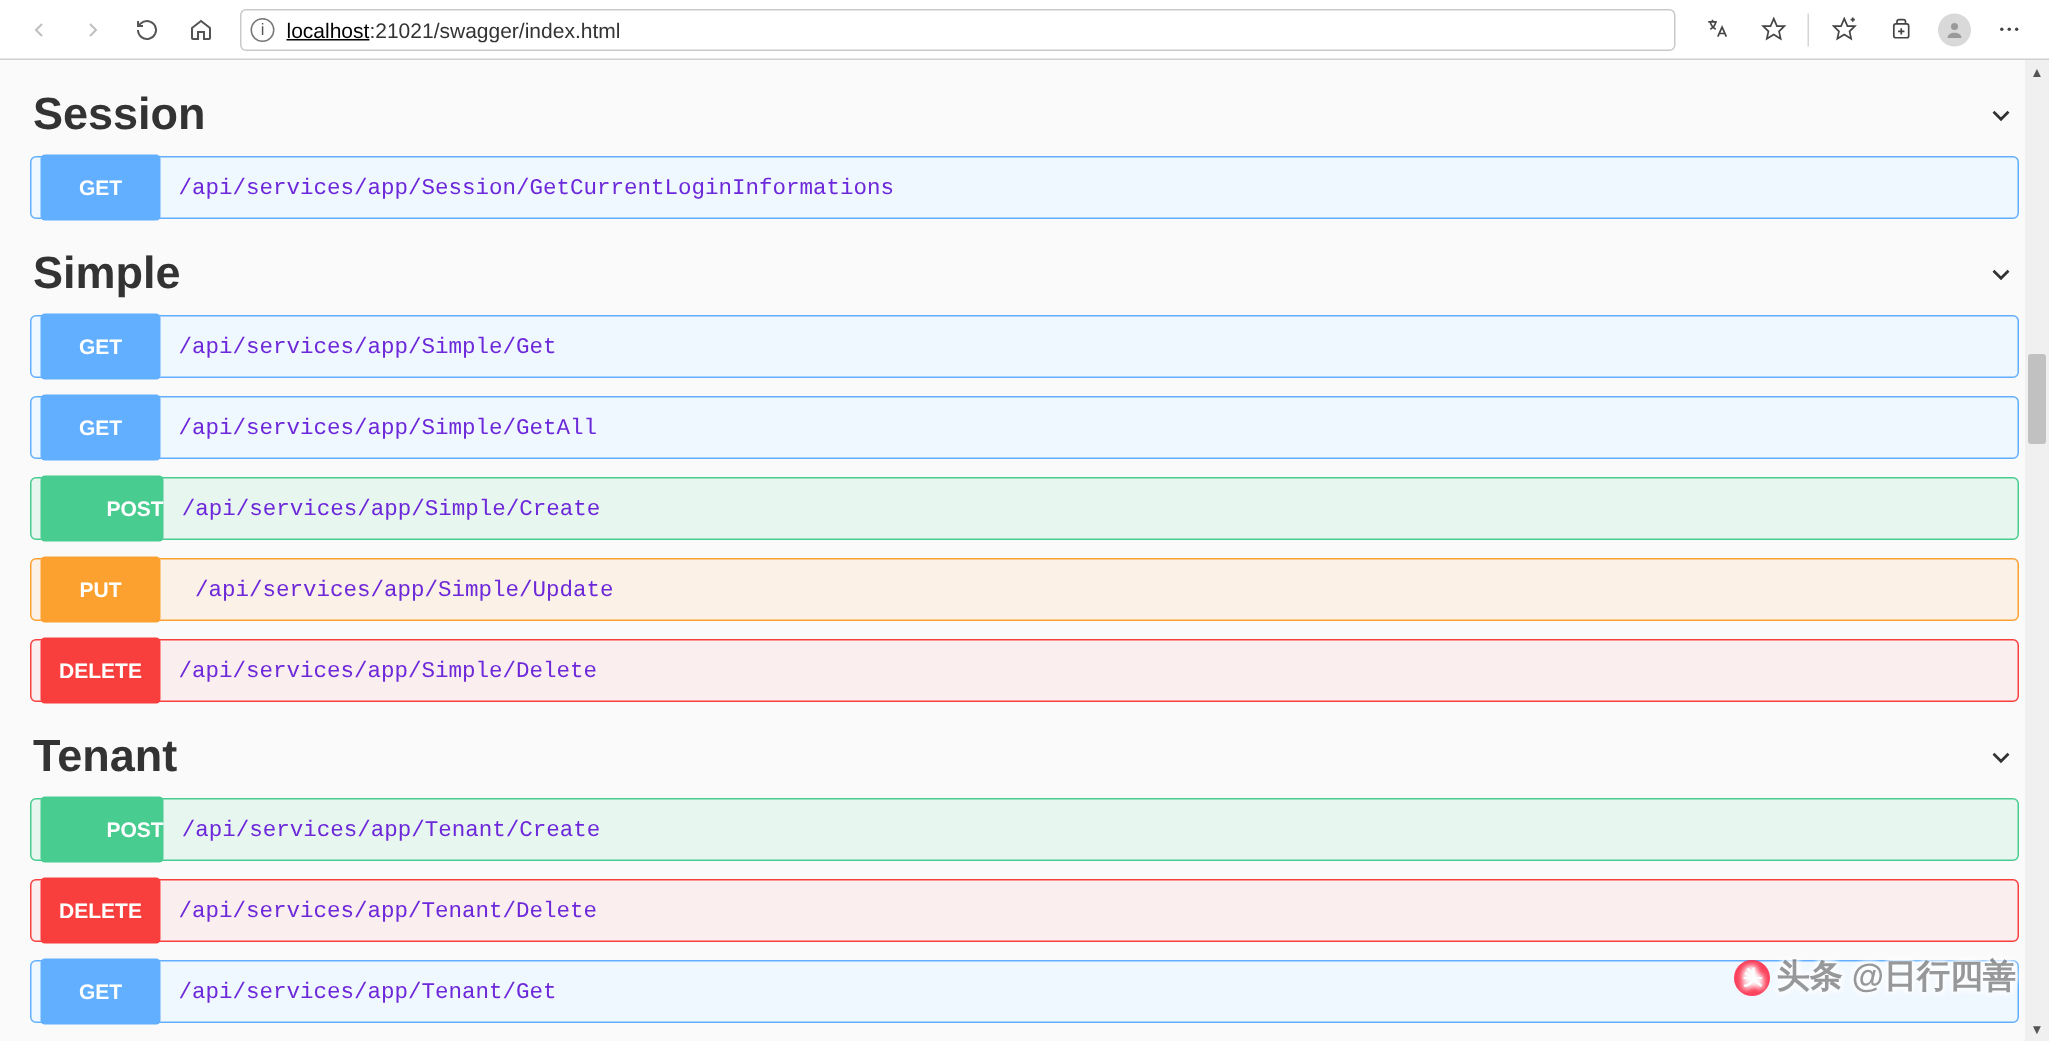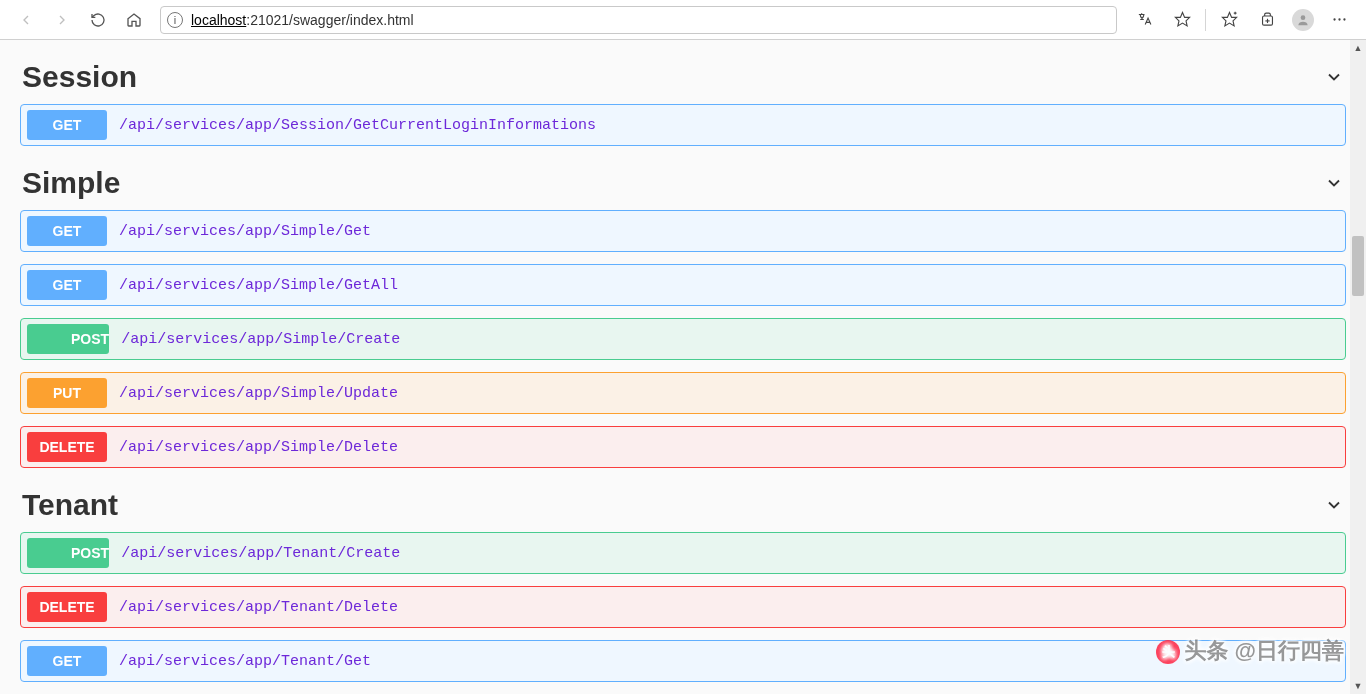--- a/index.html
+++ b/index.html
@@ -17,26 +17,26 @@
   .chrome .avatar{ width:22px;height:22px;border-radius:50%;background:#d9d9d9;display:flex;align-items:center;justify-content:center;margin:0 6px;}
 
   
   .viewport{ height:654px; overflow:hidden; position:relative; background:#fafafa; }
   .content{ padding:0 20px; }
   .tagblock{ margin-top:20px; }
   .tag-header{ display:flex; align-items:center; justify-content:space-between; cursor:pointer; padding:0 2px 10px 2px; }
   .tag-header h2{ font-size:30px; font-weight:700; color:#333; }
   .tag-header .chev{ transform:rotate(0deg); }
   .opblock{ border:1px solid; border-radius:4px; margin:0 0 12px 0; display:flex; align-items:center; height:42px; padding:0 6px; cursor:pointer; font-family: Consolas, "Courier New", monospace; }
-  .opblock .method{ min-width:80px; height:30px; border-radius:3px; color:#fff; font-family:Arial,sans-serif; font-weight:700; font-size:14px; display:flex; align-items:center; justify-content:center; margin-right:12px; }
+  .opblock .method{ min-width:80px; height:44px; border-radius:3px; color:#fff; font-family:Arial,sans-serif; font-weight:700; font-size:14px; display:flex; align-items:center; justify-content:center; margin-right:12px; }
   .opblock .path{ font-size:15px; color:#6d28d9; }
   
   .m-get    .method{ background:#61affe; } .m-get   { background:#eff7ff; border-color:#61affe; }
   .m-post   .method{ background:#49cc90;padding-left:44px; } .m-post  { background:#e8f6f0; border-color:#49cc90; }
-  .m-put    .method{ background:#fca130; } .m-put   { background:#fbf1e6; border-color:#fca130; }
+  .m-put    .method{ background:#fca130; } .m-put   { background:#fbf1e6; border-color:#fca130;gap:11px; }
   .m-delete .method{ background:#f93e3e; } .m-delete{ background:#fbeeee; border-color:#f93e3e; }
 
   
   .vsb{ position:absolute; right:0; top:0; width:16px; height:100%; background:#f0f0f0; }
   .vsb .arrow{ height:16px; display:flex; align-items:center; justify-content:center; font-size:9px; color:#555;}
   .vsb .track{ height:calc(100% - 32px); position:relative; }
   .vsb .thumb{ position:absolute; left:2px; right:2px; top:180px; height:60px; background:#c1c1c1; border-radius:2px;}
 
   .watermark{ position:absolute; right:22px; bottom:28px; font-size:22px; font-weight:700; color:#888; opacity:0.85; text-shadow:0 0 4px #fff, 0 0 4px #fff, 0 0 4px #fff, 0 0 4px #fff, 0 0 4px #fff;}
   .watermark .logo{ width:24px;height:24px;background:#ff2442;border-radius:50%;display:inline-flex;align-items:center;justify-content:center;color:#fff;font-size:13px;margin-right:4px;vertical-align:middle;}

